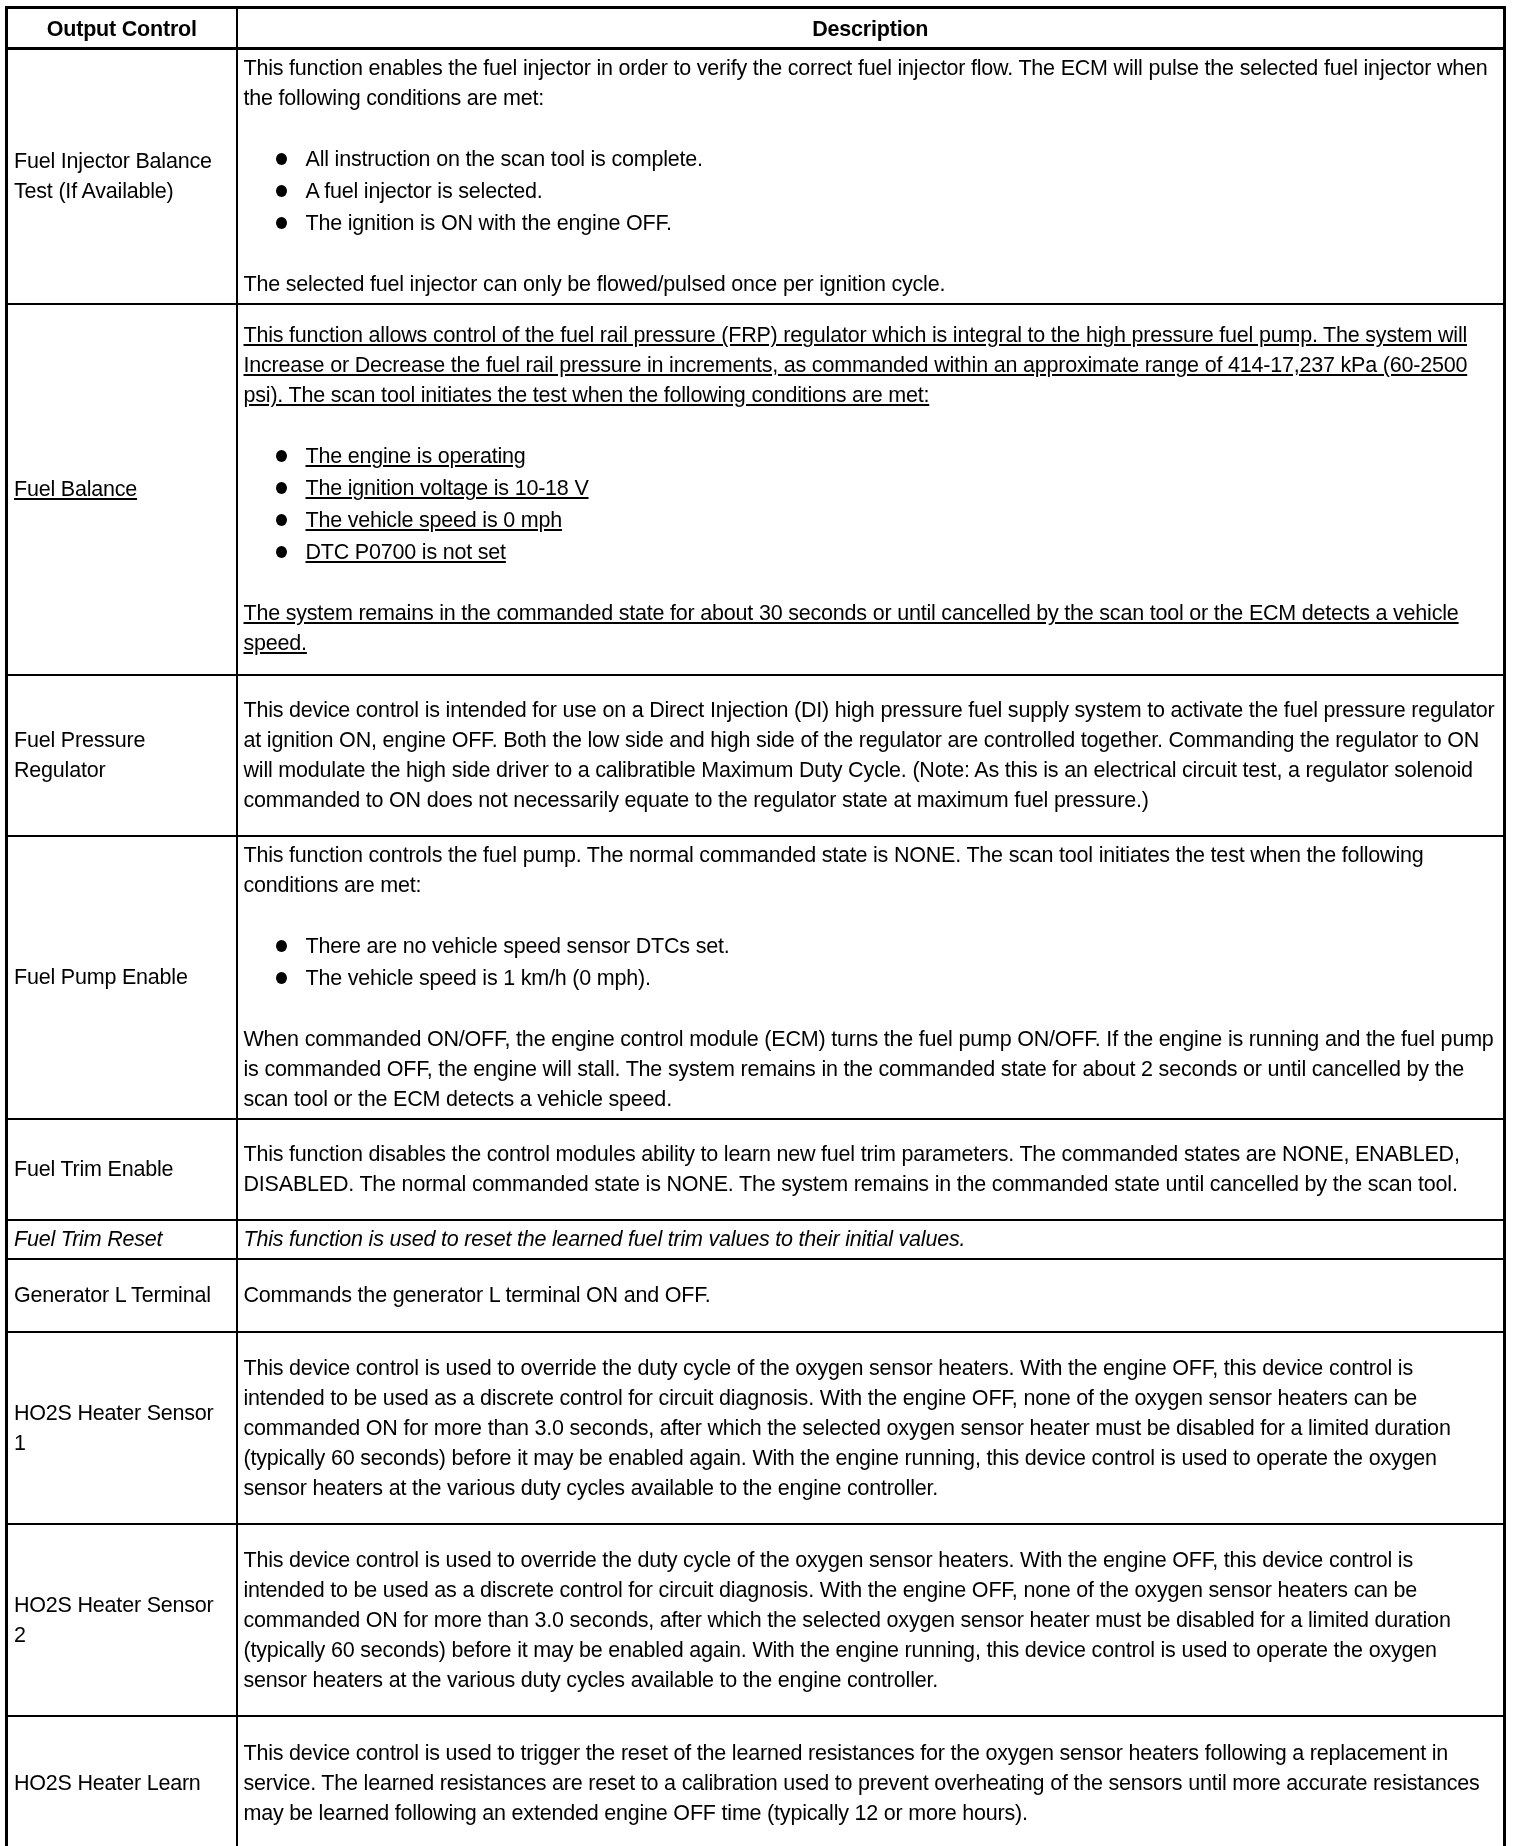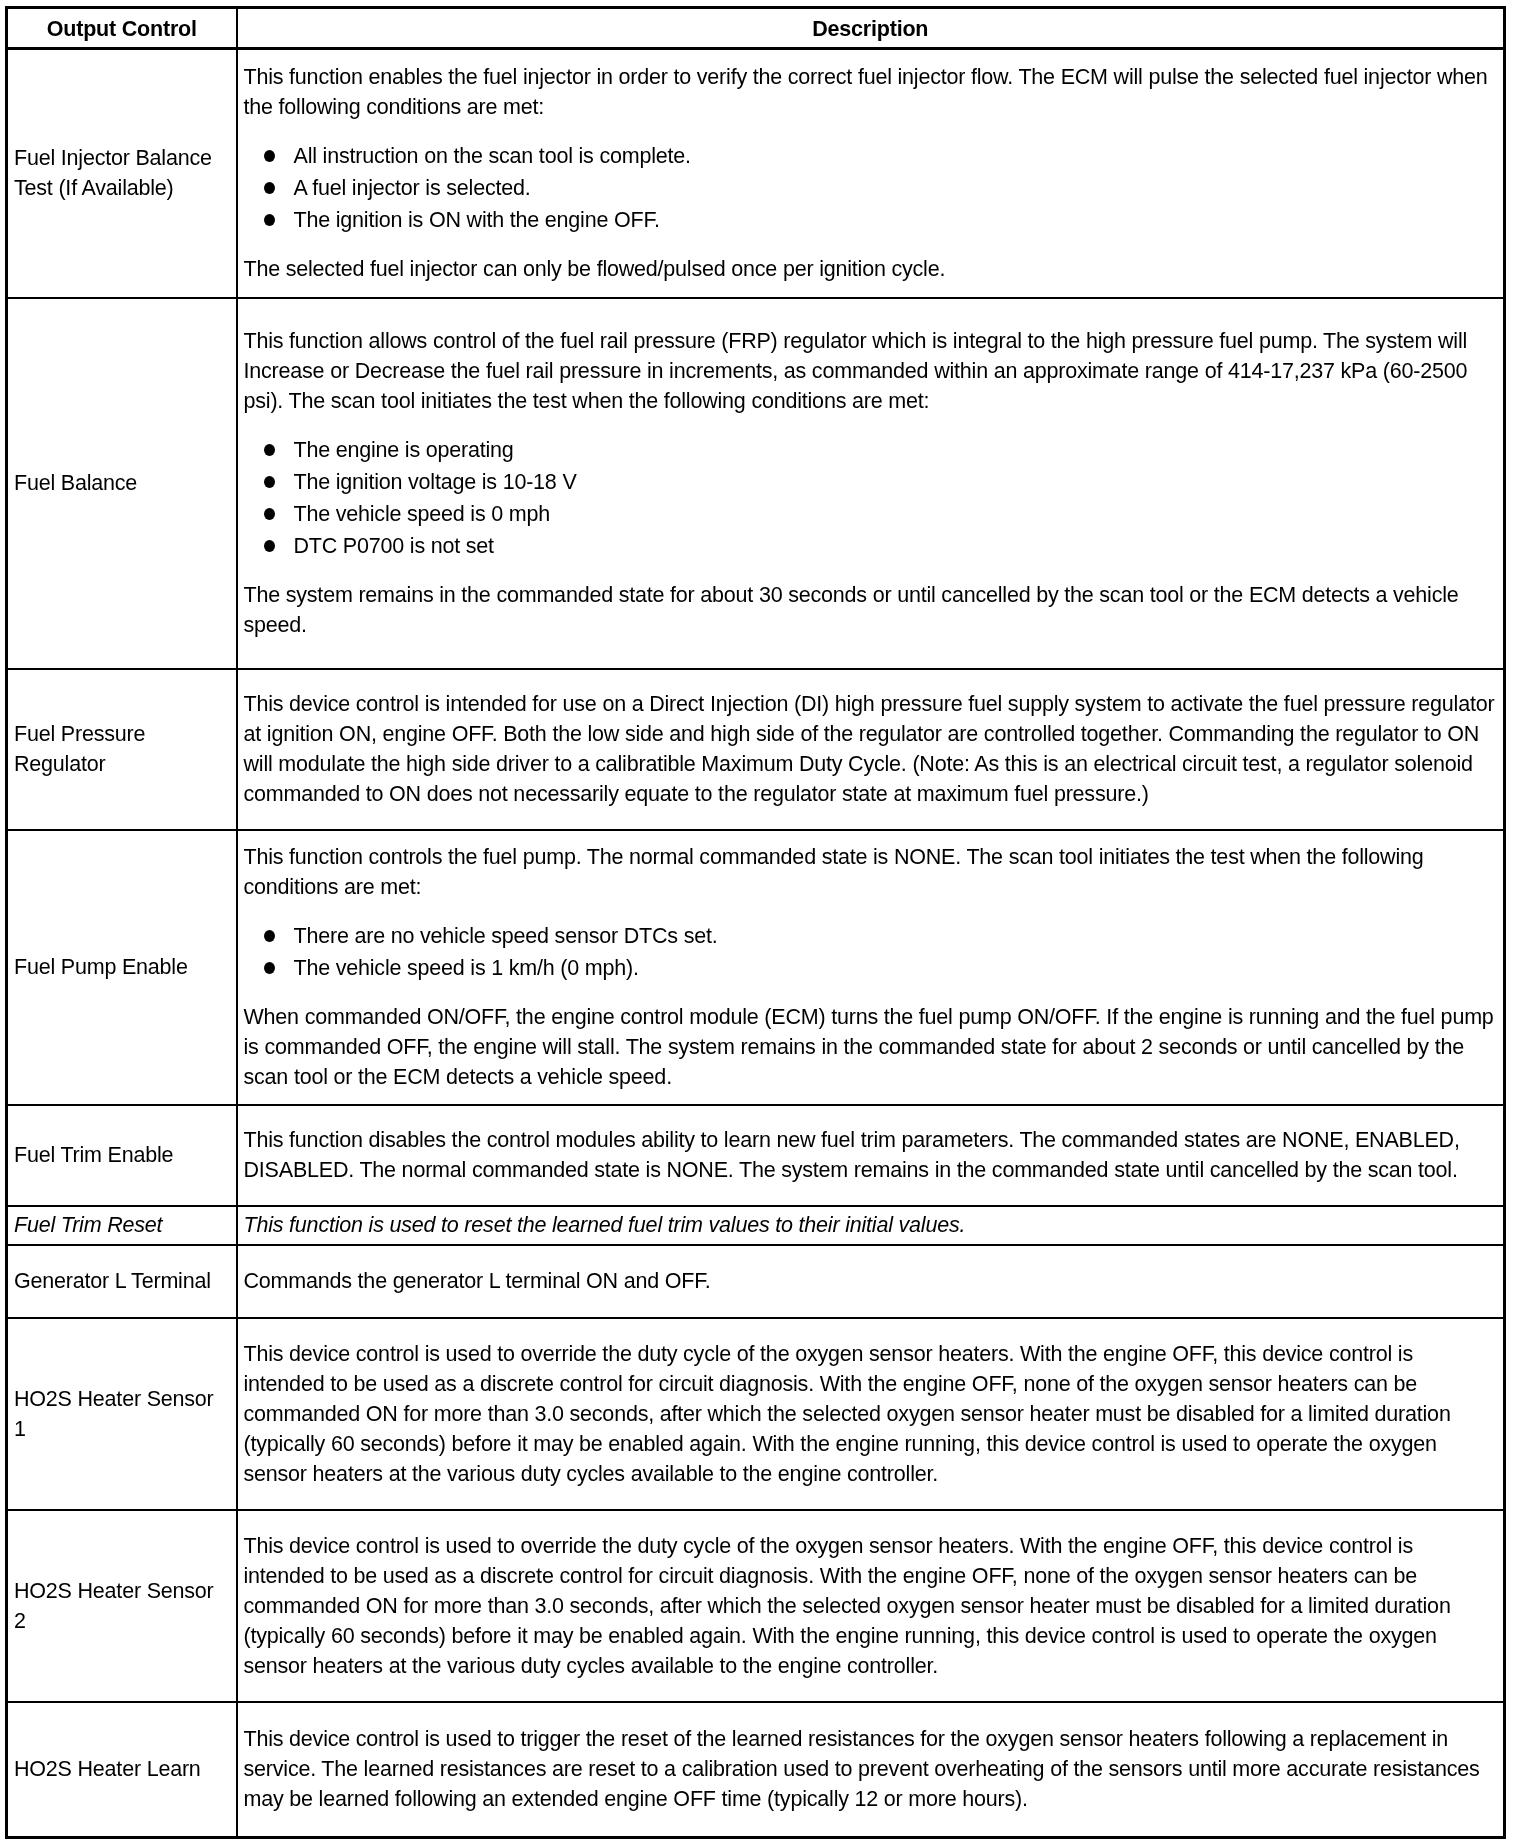--- a/index.html
+++ b/index.html
@@ -47,39 +47,39 @@
       padding-right: 6px;
     }
     .doc-table td.desc {
       padding-left: 6px;
       padding-right: 8px;
     }
     .para { margin: 0; }
     .spacer { height: 18px; }
     ul.bullets {
       list-style: none;
-      margin: 0;
+      margin: 12px;
       padding: 0 0 0 20px;
     }
     ul.bullets li {
       position: relative;
       padding-left: 30px;
       line-height: 32px;
     }
     .bullet-icon {
       position: absolute;
       left: 0;
       top: 10px;
       width: 11px;
       height: 12px;
       border-radius: 50%;
       background: #000;
     }
     tr.r1 td { height: 240px; }
-    tr.r2 td { height: 362px; }
+    tr.r2 td { height: 362px; text-decoration: underline; }
     tr.r3 td { height: 152px; }
     tr.r4 td { height: 266px; }
     tr.r5 td { height: 92px; }
     tr.r6 td { height: 30px; font-style: italic; }
     tr.r7 td { height: 64px; margin-top: 12px; }
     tr.r8 td { height: 183px; }
     tr.r9 td { height: 183px; }
     tr.r10 td { height: 126px; }
   </style>
 </head>

